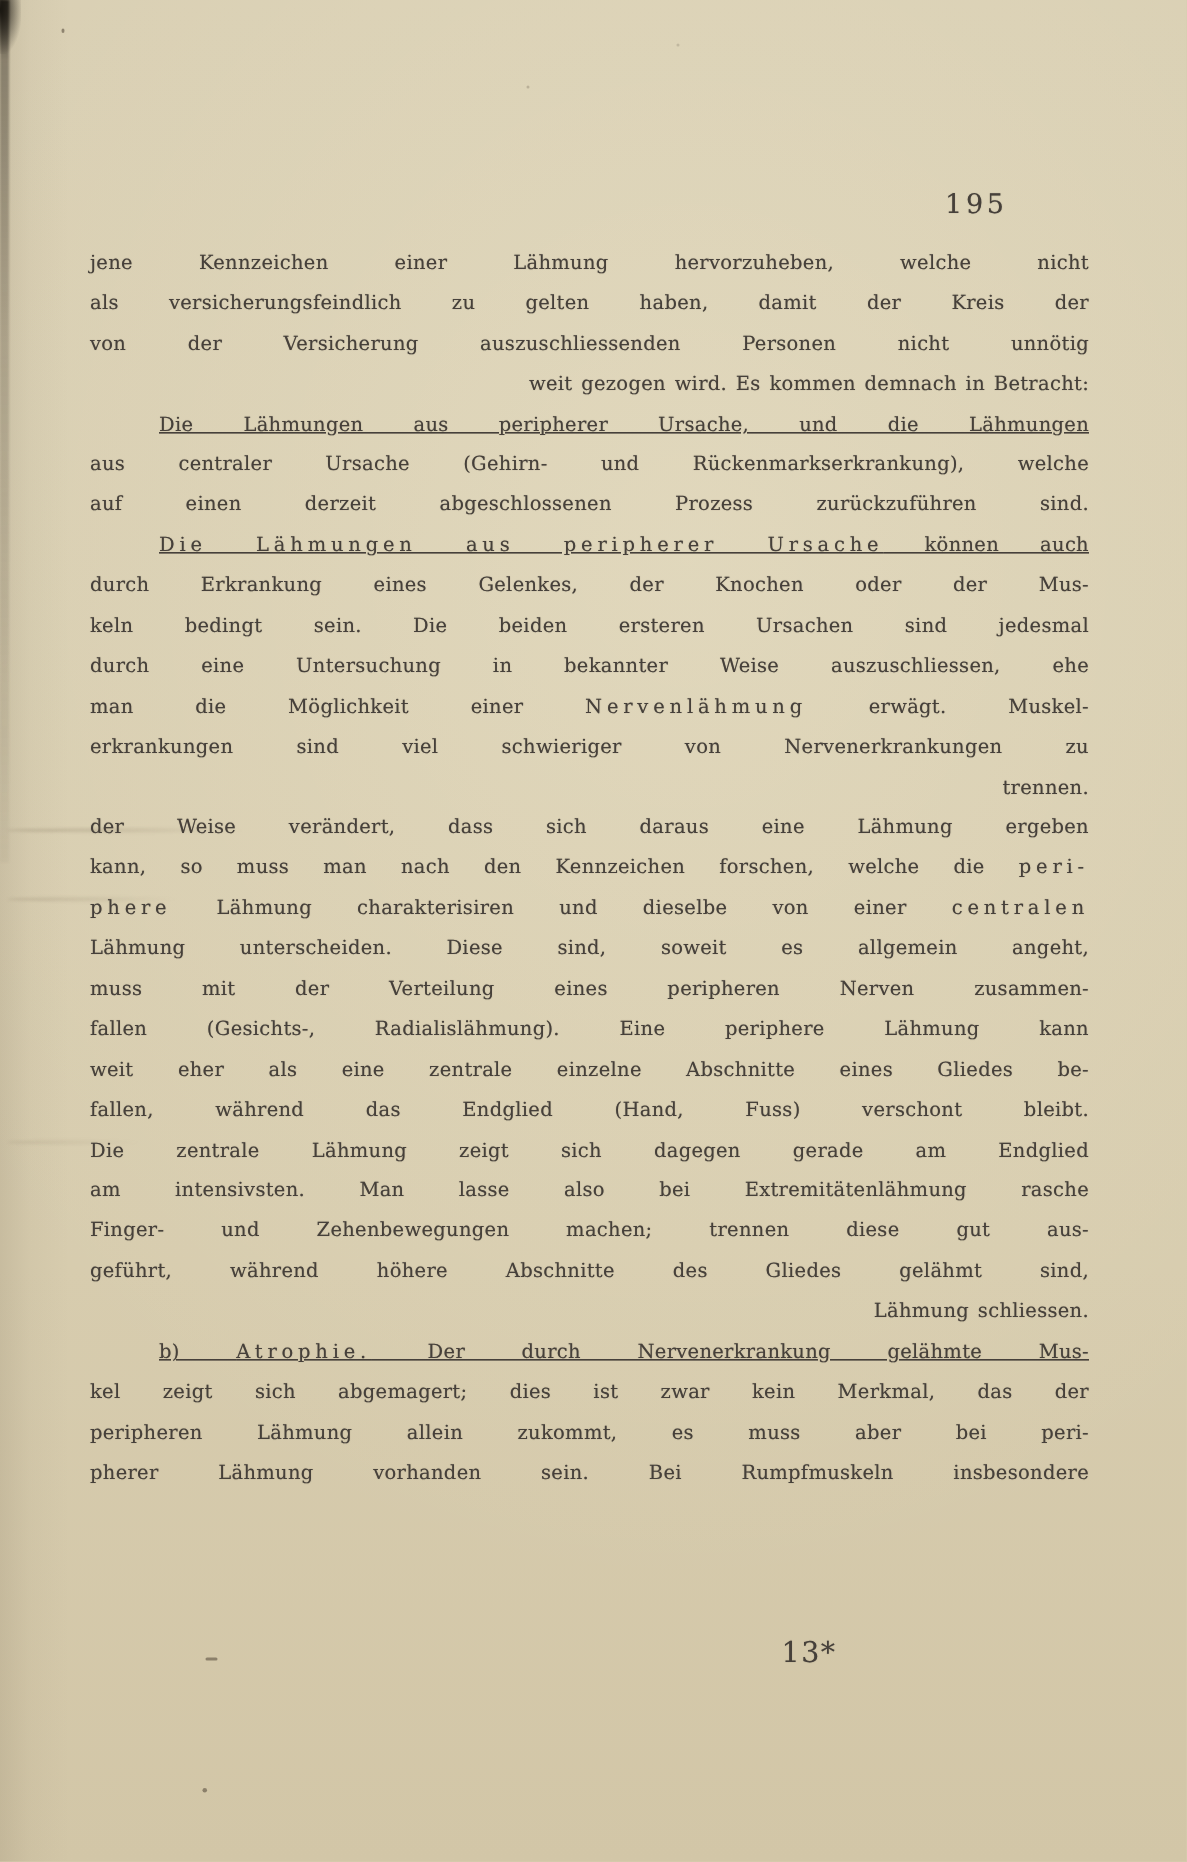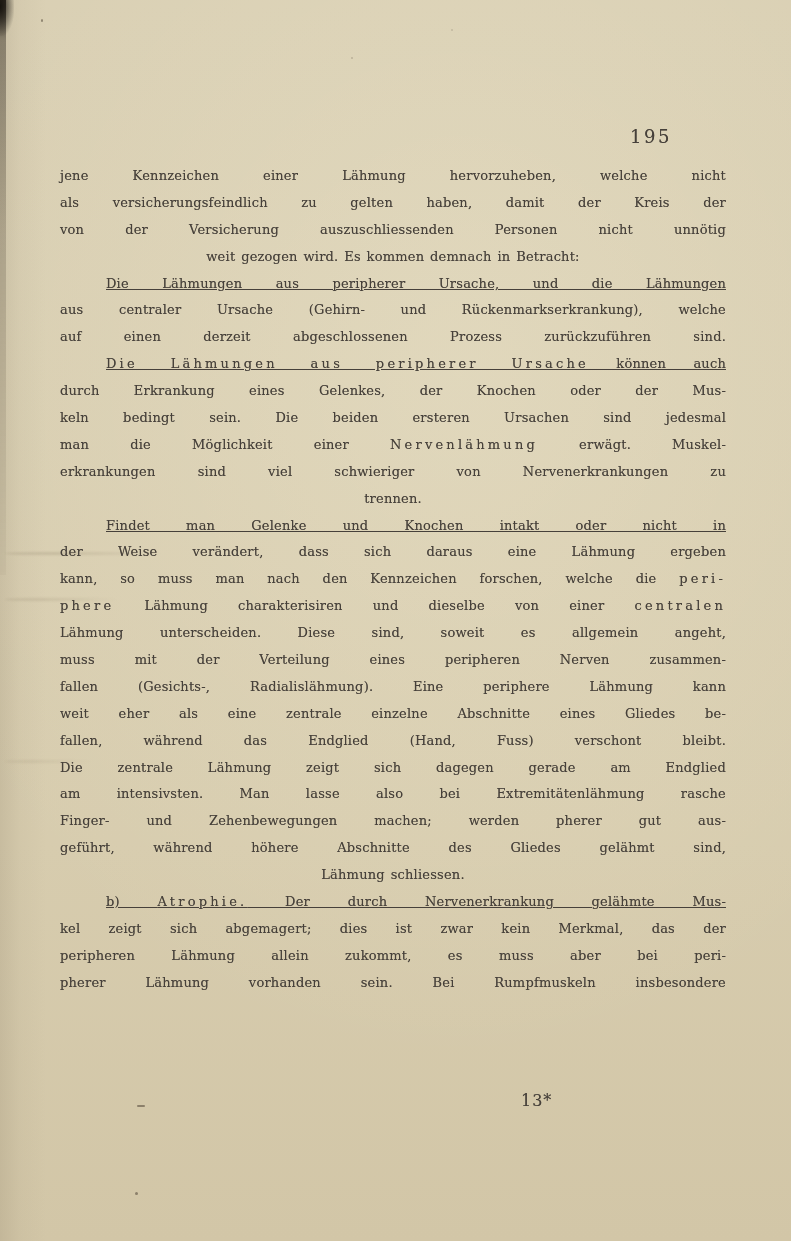--- a/index.html
+++ b/index.html
@@ -36,40 +36,40 @@
     top: 163px;
     width: 666px;
     font-size: 13px;
     line-height: 26.9px;
     letter-spacing: 0.2px;
     word-spacing: 1.5px;
     text-shadow: 0 0 0.6px rgba(70,64,56,0.5);
   }
   .line {
     height: 26.9px;
-    text-align: center;
+    text-align: right;
   }
   .line.j {
     text-align: justify;
     text-align-last: justify;
   }
   .line.ind {
     text-indent: 46px;
     text-decoration: underline;
   }
   .sperr {
     letter-spacing: 3.2px;
     word-spacing: 4px;
   }
 
   .signature {
     position: absolute;
     top: 1091px;
     left: 521px;
-    font-size: 16px;
+    font-size: 19px;
     letter-spacing: 1px;
     text-shadow: 0 0 0.6px rgba(70,64,56,0.5);
   }
 
   
   .edge-strip {
     position: absolute;
     left: 0; top: 0;
     width: 6px; height: 575px;
     background: linear-gradient(to bottom,
@@ -133,35 +133,35 @@
     <div class="line j"><span>jene Kennzeichen einer Lähmung hervorzuheben, welche nicht</span></div>
     <div class="line j"><span>als versicherungsfeindlich zu gelten haben, damit der Kreis der</span></div>
     <div class="line j"><span>von der Versicherung auszuschliessenden Personen nicht unnötig</span></div>
     <div class="line"><span>weit gezogen wird. Es kommen demnach in Betracht:</span></div>
     <div class="line j ind"><span>Die Lähmungen aus peripherer Ursache, und die Lähmungen</span></div>
     <div class="line j"><span>aus centraler Ursache (Gehirn- und Rückenmarkserkrankung), welche</span></div>
     <div class="line j"><span>auf einen derzeit abgeschlossenen Prozess zurückzuführen sind.</span></div>
     <div class="line j ind"><span class="sperr">Die Lähmungen aus peripherer Ursache</span><span> können auch</span></div>
     <div class="line j"><span>durch Erkrankung eines Gelenkes, der Knochen oder der Mus-</span></div>
     <div class="line j"><span>keln bedingt sein. Die beiden ersteren Ursachen sind jedesmal</span></div>
+    <div class="line j"><span>durch eine Untersuchung in bekannter Weise auszuschliessen, ehe</span></div>
     <div class="line j"><span>man die Möglichkeit einer </span><span class="sperr">Nervenlähmung</span><span> erwägt. Muskel-</span></div>
     <div class="line j"><span>erkrankungen sind viel schwieriger von Nervenerkrankungen zu</span></div>
     <div class="line"><span>trennen.</span></div>
-    <div class="line j ind"><span>Findet man Gelenke und Knochen intakt oder nicht in</span></div>
     <div class="line j"><span>der Weise verändert, dass sich daraus eine Lähmung ergeben</span></div>
     <div class="line j"><span>kann, so muss man nach den Kennzeichen forschen, welche die </span><span class="sperr">peri-</span></div>
     <div class="line j"><span class="sperr">phere</span><span> Lähmung charakterisiren und dieselbe von einer </span><span class="sperr">centralen</span></div>
     <div class="line j"><span>Lähmung unterscheiden. Diese sind, soweit es allgemein angeht,</span></div>
     <div class="line j"><span>muss mit der Verteilung eines peripheren Nerven zusammen-</span></div>
     <div class="line j"><span>fallen (Gesichts-, Radialislähmung). Eine periphere Lähmung kann</span></div>
     <div class="line j"><span>weit eher als eine zentrale einzelne Abschnitte eines Gliedes be-</span></div>
     <div class="line j"><span>fallen, während das Endglied (Hand, Fuss) verschont bleibt.</span></div>
     <div class="line j"><span>Die zentrale Lähmung zeigt sich dagegen gerade am Endglied</span></div>
     <div class="line j"><span>am intensivsten. Man lasse also bei Extremitätenlähmung rasche</span></div>
-    <div class="line j"><span>Finger- und Zehenbewegungen machen; werden pherer gut aus-</span></div>
+    <div class="line j"><span>Finger- und Zehenbewegungen machen; trennen diese gut aus-</span></div>
     <div class="line j"><span>geführt, während höhere Abschnitte des Gliedes gelähmt sind,</span></div>
     <div class="line"><span>Lähmung schliessen.</span></div>
     <div class="line j ind"><span>b) </span><span class="sperr">Atrophie.</span><span> Der durch Nervenerkrankung gelähmte Mus-</span></div>
     <div class="line j"><span>kel zeigt sich abgemagert; dies ist zwar kein Merkmal, das der</span></div>
     <div class="line j"><span>peripheren Lähmung allein zukommt, es muss aber bei peri-</span></div>
     <div class="line j"><span>pherer Lähmung vorhanden sein. Bei Rumpfmuskeln insbesondere</span></div>
   </div>
 <div class="signature">13*</div>
 
 </body></html>

